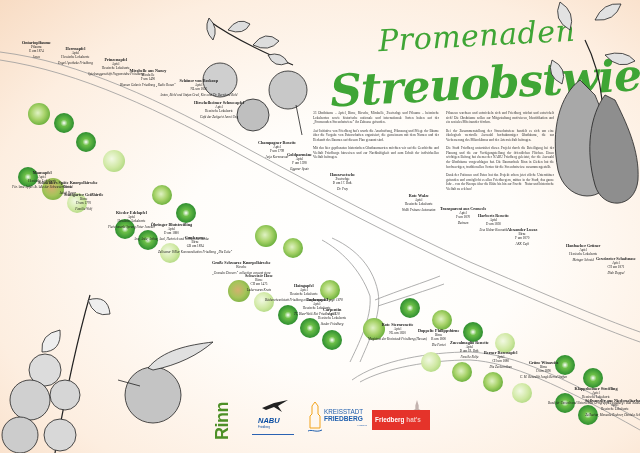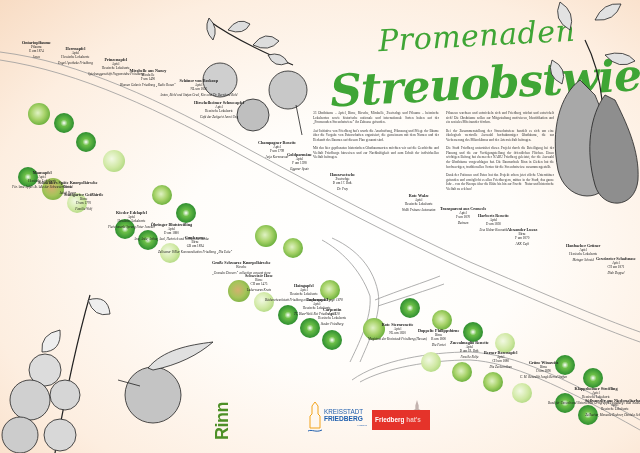--- a/index.html
+++ b/index.html
@@ -356,20 +356,28 @@
   <div class="label" style="left:585px;top:398px">
     <span class="n">Süßwurzler aus Niederselterbach</span>
       <span class="s">Apfel</span>
       <span class="s">Hessische Lokalsorte</span>
       <span class="g">Zellkaiser, Manuela Roehrer, Daniela Scheel</span>
   </div>
 
   <div class="logo logo-rinn">
     <div class="txt">Rinn</div>
   </div>
+  <div class="logo logo-nabu">
+    <svg width="30" height="16" style="position:absolute;left:8px;top:0">
+      <path d="M2,10 L14,5 L28,2 L18,8 L22,14 L14,9 L6,12 Z" fill="#222"></path>
+    </svg>
+    <div class="txt">NABU</div>
+    <div class="sub">Friedberg</div>
+    <div class="bar"></div>
+  </div>
   <div class="logo logo-kreis">
     <svg width="14" height="32" style="position:absolute;left:0;top:2px">
       <path d="M4,4 L7,0 L10,4 L10,12 L12,14 L12,26 L2,26 L2,14 L4,12 Z" fill="none" stroke="#f2a31b" stroke-width="1"></path>
       <path d="M0,29 C4,27 8,31 14,28" fill="none" stroke="#1f5fae" stroke-width="1"></path>
     </svg>
     <div class="l1">KREISSTADT</div>
     <div class="l2">FRIEDBERG</div>
     <div class="l3">(Hessen)</div>
   </div>
   <div class="logo logo-fb">

